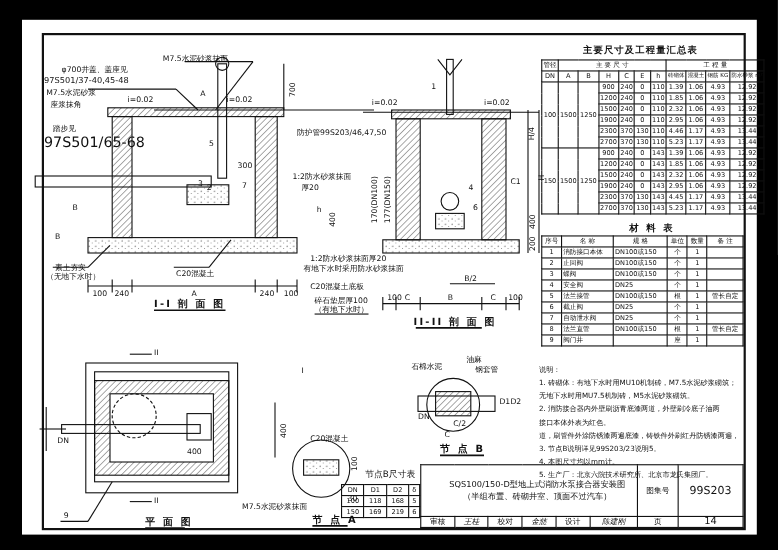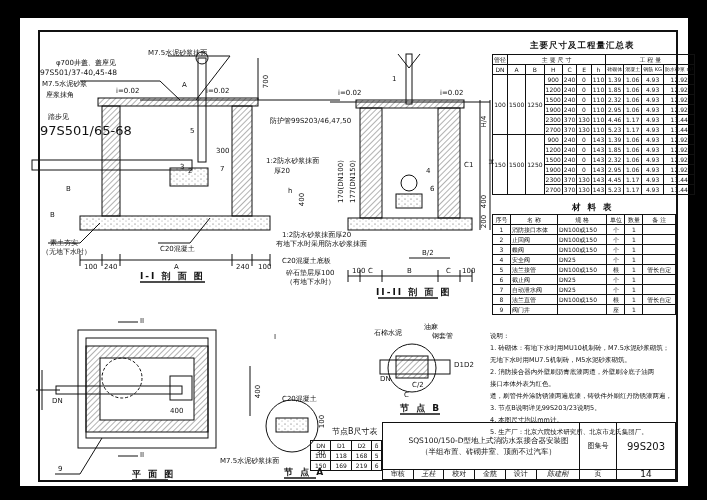--- a/index.html
+++ b/index.html
@@ -141,21 +141,21 @@
   <div class="t" style="left:28px;top:96px;">踏步见</div>
   <div class="t" style="left:20px;top:106px;font-size:13px;">97S501/65-68</div>
   <div class="t" style="left:250px;top:100px;">防护管99S203/46,47,50</div>
   <div class="t" style="left:246px;top:140px;">1:2防水砂浆抹面</div>
   <div class="t" style="left:254px;top:150px;">厚20</div>
   <div class="t" style="left:262px;top:214px;">1:2防水砂浆抹面厚20</div>
   <div class="t" style="left:256px;top:223px;">有地下水时采用防水砂浆抹面</div>
   <div class="t" style="left:140px;top:228px;">C20混凝土</div>
   <div class="t" style="left:262px;top:240px;">C20混凝土底板</div>
   <div class="t" style="left:266px;top:252px;">碎石垫层厚100</div>
-  <div class="t" style="left:266px;top:261px;">（有地下水时）</div>
+  <div class="t" style="left:266px;top:261px;text-decoration:underline;">（有地下水时）</div>
   <div class="t" style="left:30px;top:222px;">素土夯实</div>
   <div class="t" style="left:22px;top:231px;">（无地下水时）</div>
   <div class="t" style="left:240px;top:60px;transform:rotate(-90deg);">700</div>
   <div class="t" style="left:196px;top:130px;">300</div>
   <div class="t" style="left:300px;top:160px;transform:rotate(-90deg);">170(DN100)</div>
   <div class="t" style="left:312px;top:160px;transform:rotate(-90deg);">177(DN150)</div>
   <div class="t" style="left:64px;top:246px;">100</div>
   <div class="t" style="left:84px;top:246px;">240</div>
   <div class="t" style="left:154px;top:246px;">A</div>
   <div class="t" style="left:216px;top:246px;">240</div>
@@ -246,21 +246,21 @@
         <div>（半组布置、砖砌井室、顶面不过汽车）</div>
       </td>
       <td rowspan="2" style="width:34px;">图集号</td>
       <td rowspan="2" style="width:56px;font-size:10px;">99S203</td>
     </tr>
     <tr></tr>
     <tr>
       <td>审核</td>
       <td style="font-style:italic;">王桂</td>
       <td>校对</td>
-      <td style="">金慈</td>
+      <td style="font-style:italic;">金慈</td>
       <td>设计</td>
       <td style="font-style:italic;text-align:center;">陈建刚</td>
       <td>页</td>
       <td style="font-size:9px;">14</td>
     </tr>
   </tbody>
     </table>
 
   <div class="tt" style="left:510px;top:22px;font-size:8.5px;letter-spacing:1px;">主要尺寸及工程量汇总表</div>
   <table class="g" style="left:472px;top:36px;width:184px;">

